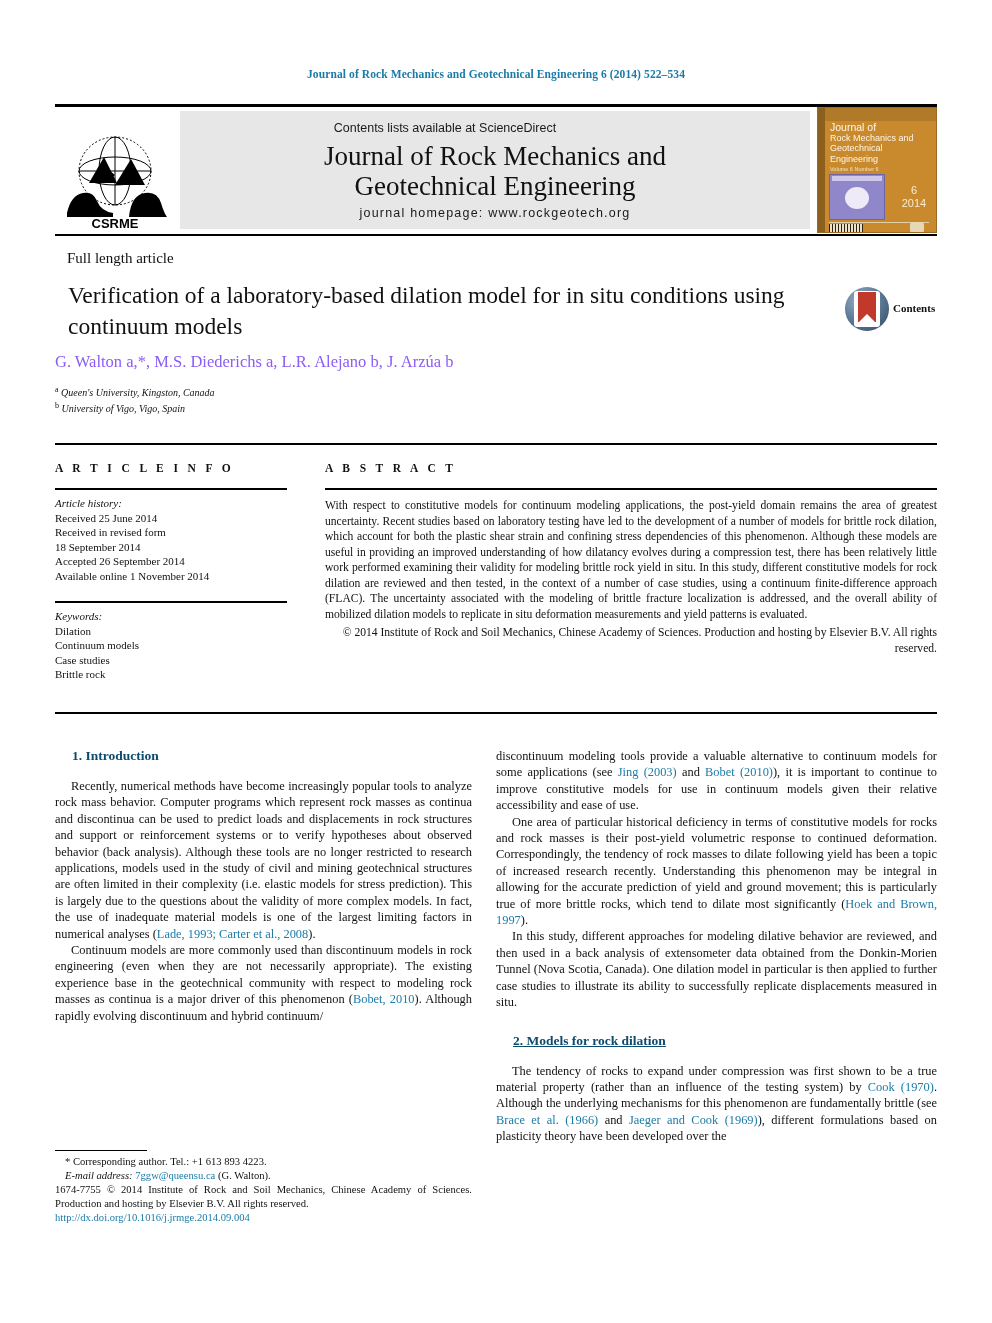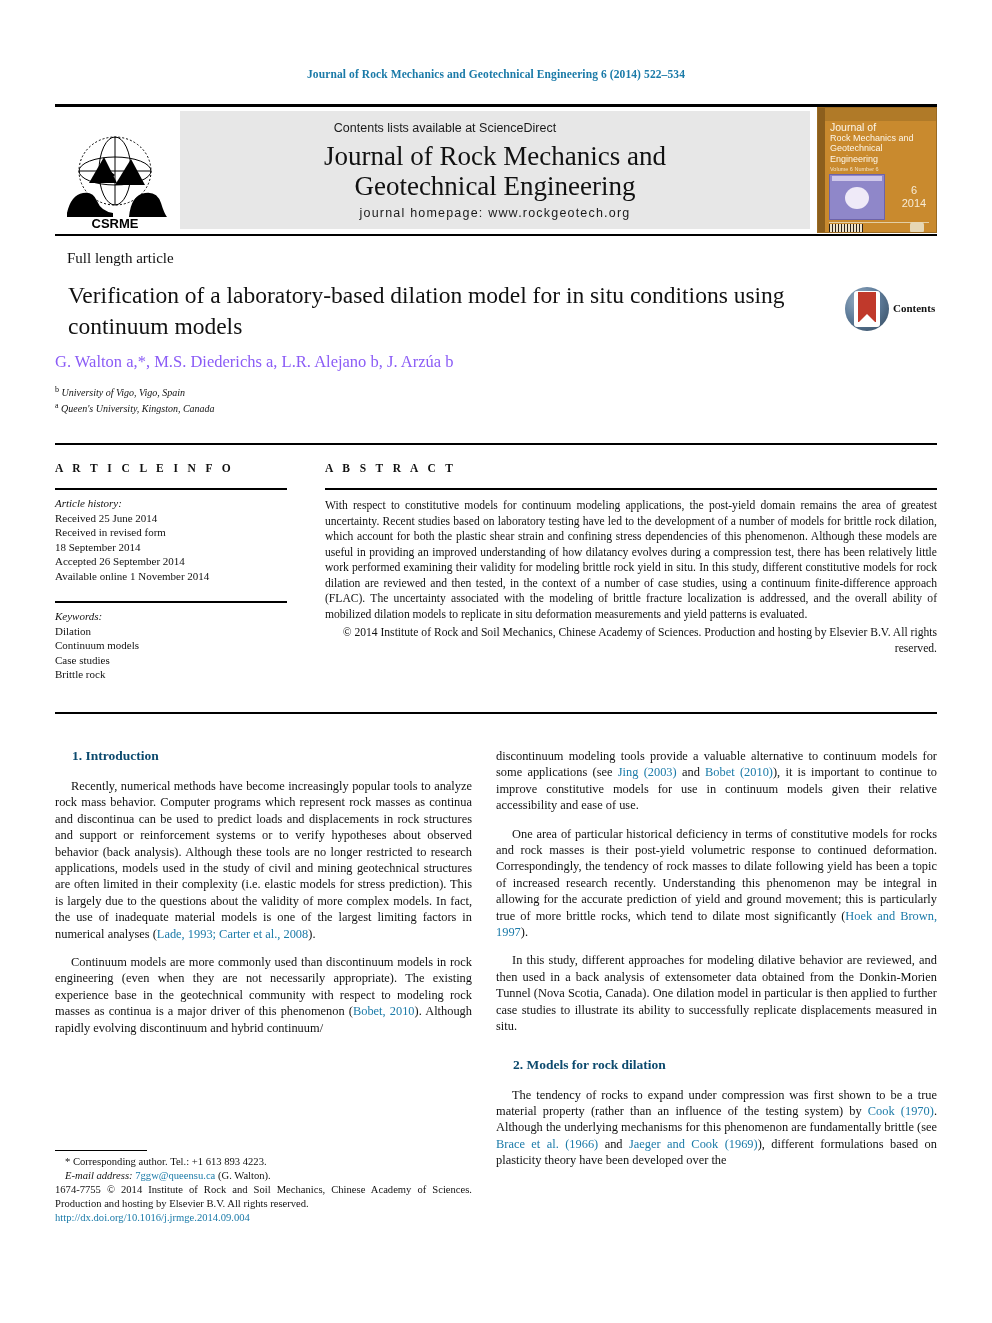--- a/index.html
+++ b/index.html
@@ -320,31 +320,31 @@
     left: 496px; top: 748px;
     width: 441px;
   }
   h2.sec {
     margin: 0 0 14px 17px;
     font-size: 13.5px;
     font-weight: bold;
     font-family: "Liberation Serif", serif;
     color: #0c4a6e;
   }
-  h2.sec.spaced { margin-top: 22px; }
+  h2.sec.spaced { margin-top: 22px; text-decoration: underline; }
   p.body {
     margin: 0;
     font-size: 12.4px;
     line-height: 16.4px;
     text-align: justify;
     text-indent: 16px;
     color: #111;
     hyphens: none;
   }
-  p.body + p.body { margin-top: 12px; }
+  p.body + p.body { margin-top: 0px; }
   a.ref, .ref {
     color: #1a7aa8;
     text-decoration: none;
   }
 
   
   .foot-rule {
     position: absolute;
     left: 55px; top: 1150px;
     width: 92px;
@@ -443,22 +443,22 @@
       <div class="notch"></div>
     </div>
     <div class="cm-label">Contents</div>
   </div>
 
   <div class="authors">
     <span>G. Walton a,*, M.S. Diederichs a, L.R. Alejano b, J. Arzúa b</span>
   </div>
 
   <div class="affil">
+    <div><sup>a</sup> <span>Queen's University, Kingston, Canada</span></div>
     <div><sup>b</sup> <span>University of Vigo, Vigo, Spain</span></div>
-    <div><sup>a</sup> <span>Queen's University, Kingston, Canada</span></div>
   </div>
 
   <div class="rule-info-top"></div>
 
   <div class="info-col">
     <div class="hdr-label" style="position:relative;">A R T I C L E  I N F O</div>
     <div class="thinrule" style="margin-top:14px;"></div>
     <div class="info-hist" style="margin-top:6px;">
       <div class="it">Article history:</div>
       <div>Received 25 June 2014</div>

